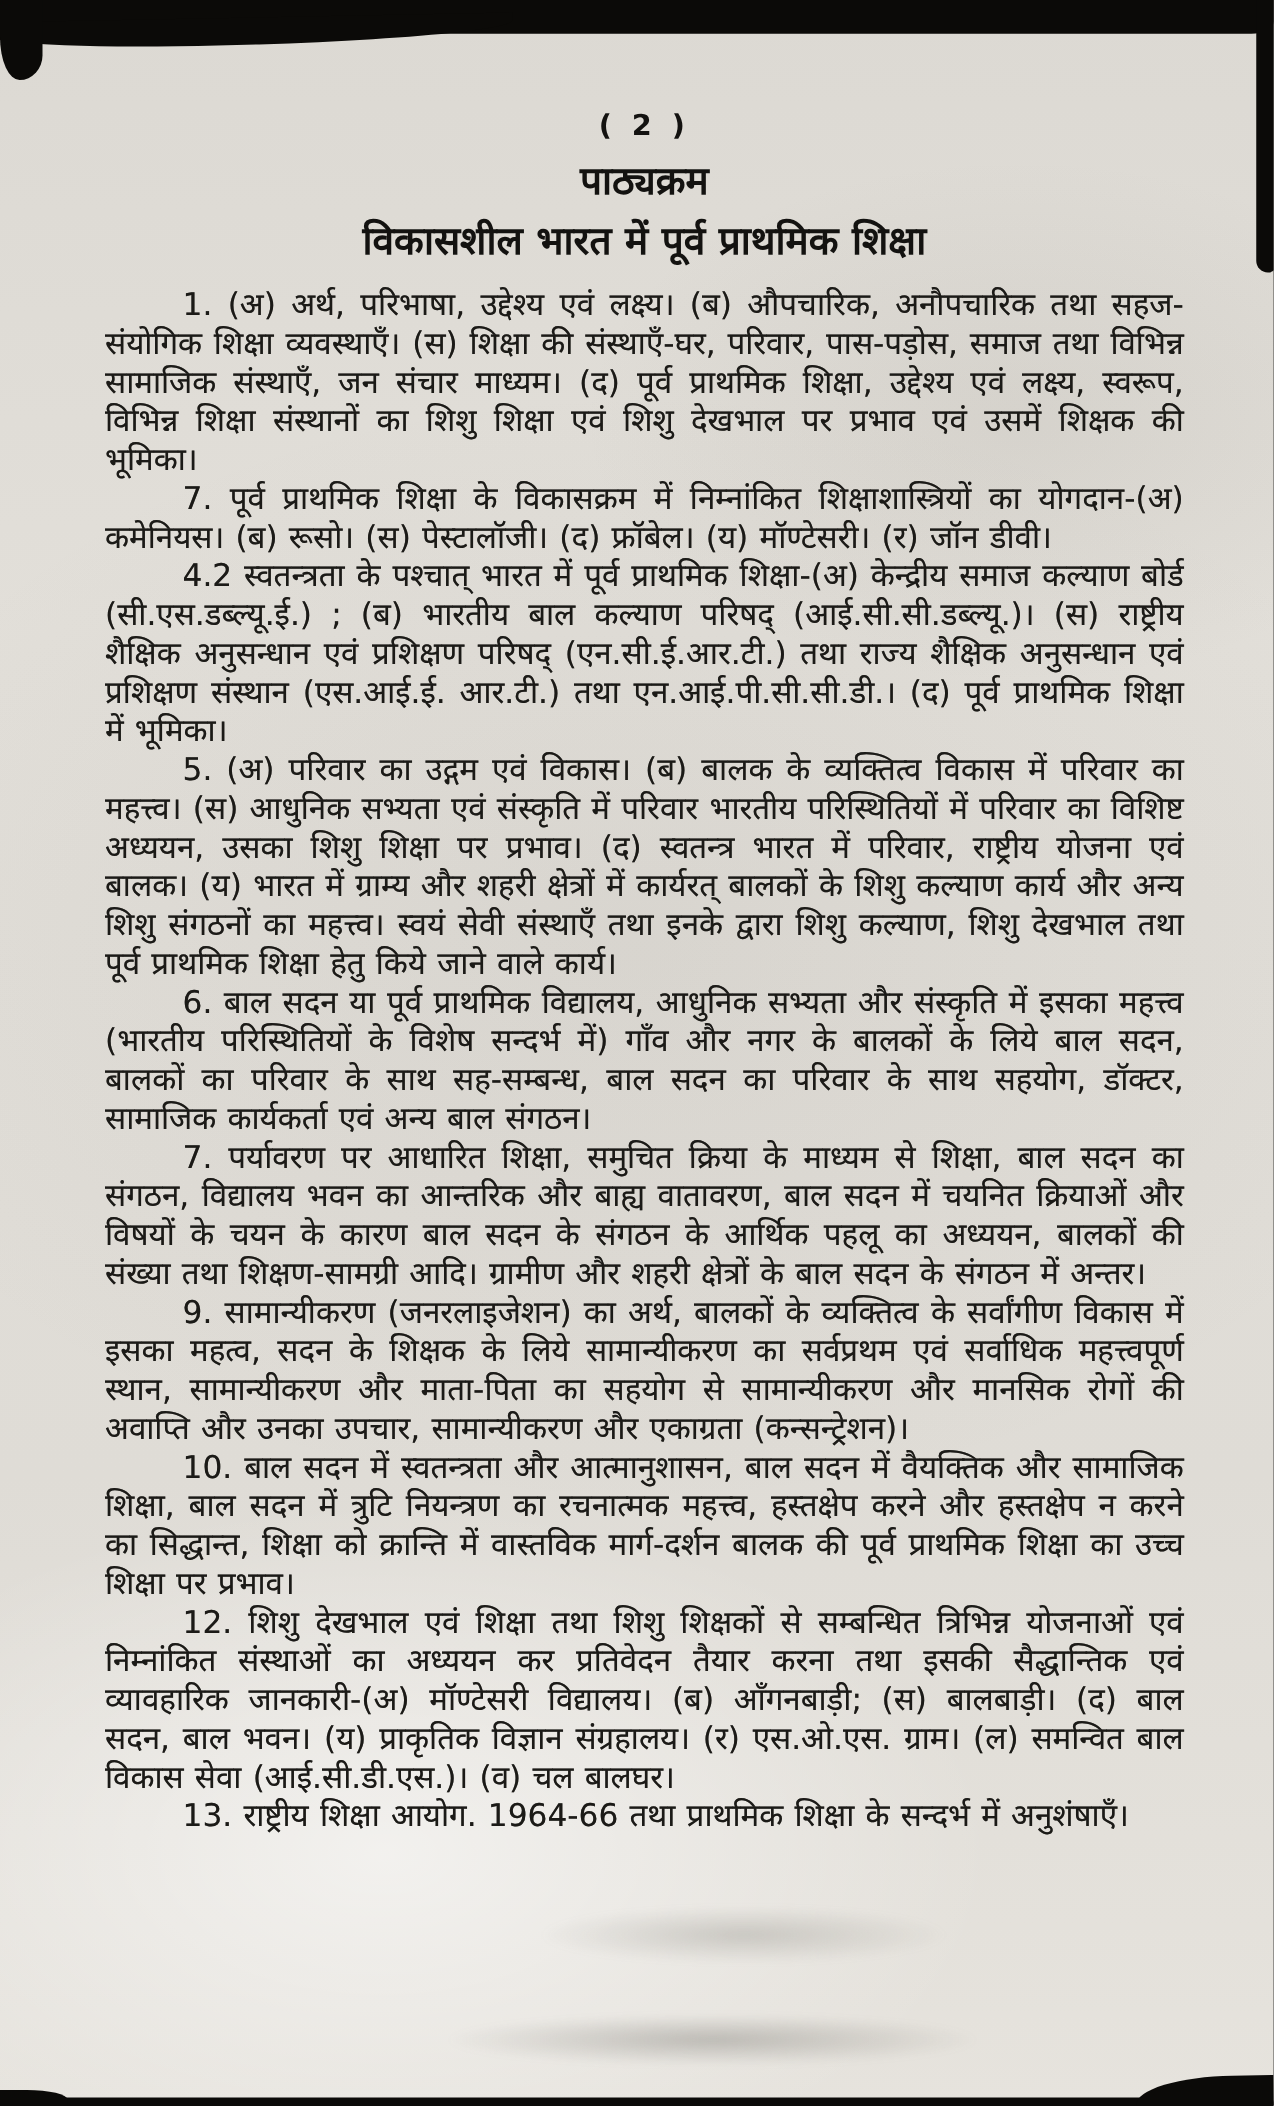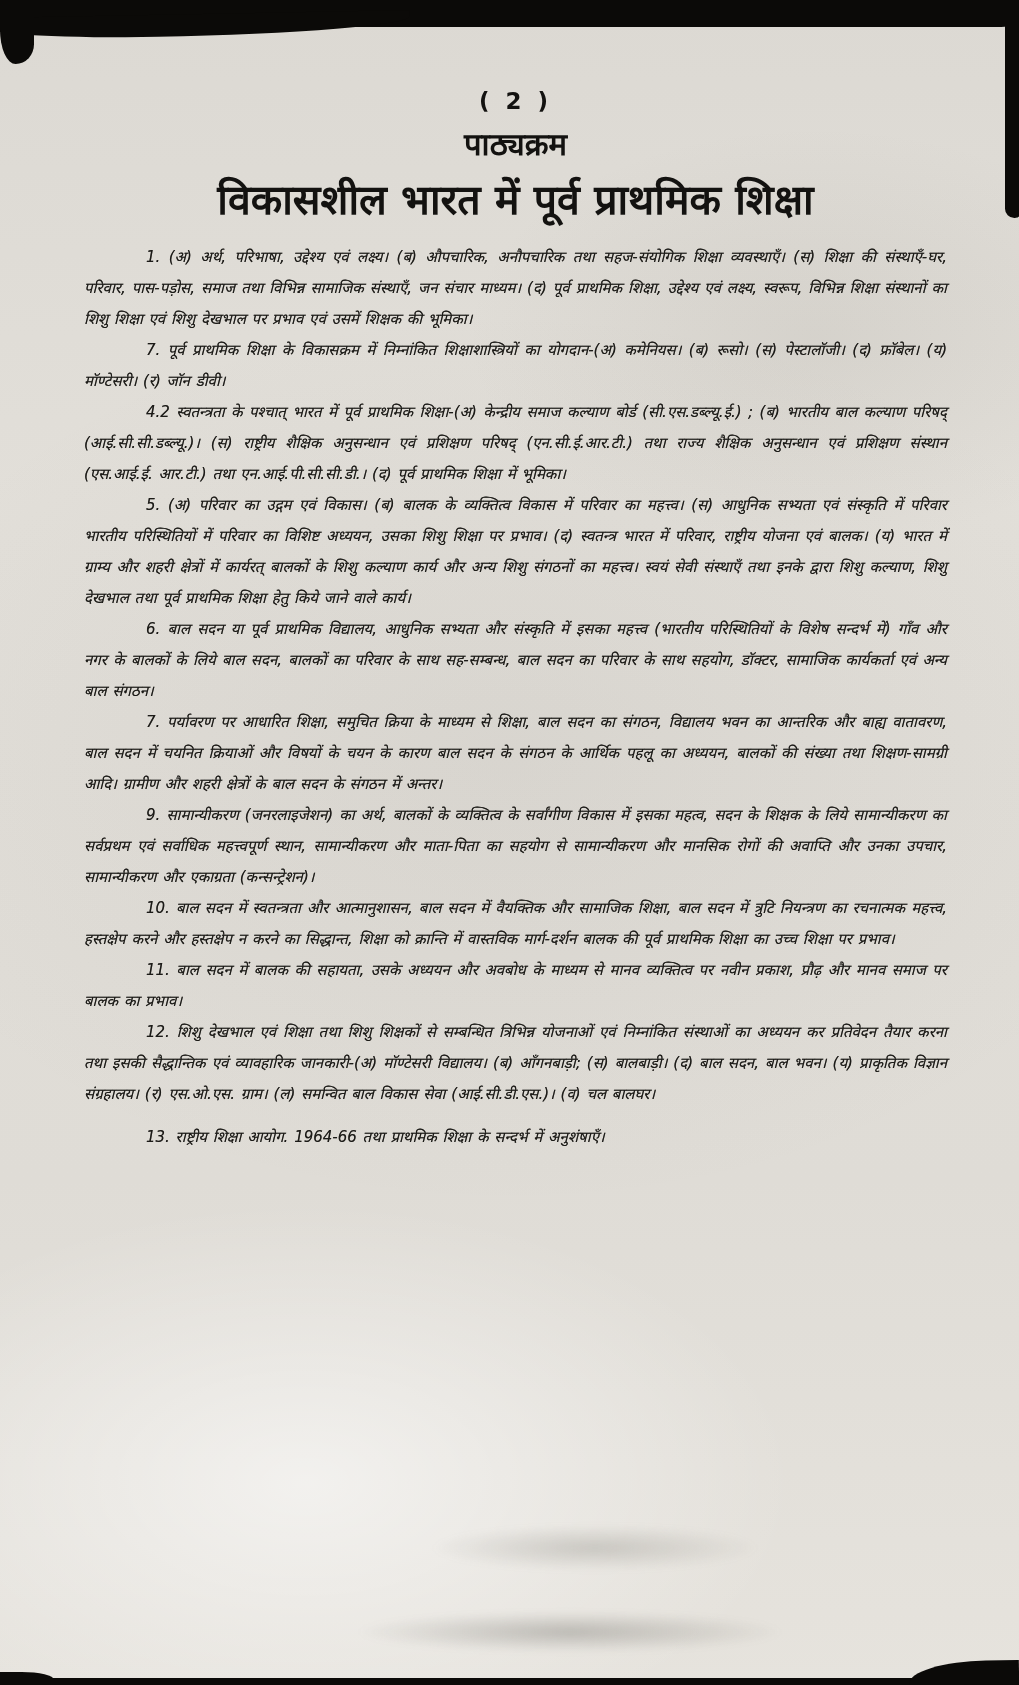--- a/index.html
+++ b/index.html
@@ -78,36 +78,35 @@
   }
   .heading {
     text-align: center;
     font-size: 31px;
     font-weight: bold;
     color: #131210;
     margin: 0 0 6px 0;
   }
   .doc-title {
     text-align: center;
-    font-size: 41px;
+    font-size: 31px;
     font-weight: bold;
     color: #131210;
     margin: 0 0 16px 0;
   }
   .paragraph-list { margin: 0; }
   .para {
     margin: 0;
-    font-size: 15px;
+    font-size: 25px;
     line-height: 31px;
     text-align: justify;
     text-indent: 62px;
     color: #1b1a17;
     text-shadow: 0 0 0.5px rgba(20,18,14,0.55);
     word-spacing: 1px;
-    font-style: italic;
   }
   
   .paragraph-list .para:nth-child(10) { }
   .paragraph-list .para:nth-child(11) { margin-top: 12px; }
 </style>
 </head>
 <body>
 
 <div class="scan-page">
 
@@ -127,19 +126,18 @@
     <div class="doc-title">विकासशील भारत में पूर्व प्राथमिक शिक्षा</div>
     <div class="paragraph-list">
         <p class="para">1. (अ) अर्थ, परिभाषा, उद्देश्य एवं लक्ष्य। (ब) औपचारिक, अनौपचारिक तथा सहज-संयोगिक शिक्षा व्यवस्थाएँ। (स) शिक्षा की संस्थाएँ-घर, परिवार, पास-पड़ोस, समाज तथा विभिन्न सामाजिक संस्थाएँ, जन संचार माध्यम। (द) पूर्व प्राथमिक शिक्षा, उद्देश्य एवं लक्ष्य, स्वरूप, विभिन्न शिक्षा संस्थानों का शिशु शिक्षा एवं शिशु देखभाल पर प्रभाव एवं उसमें शिक्षक की भूमिका।</p>
         <p class="para">7. पूर्व प्राथमिक शिक्षा के विकासक्रम में निम्नांकित शिक्षाशास्त्रियों का योगदान-(अ) कमेनियस। (ब) रूसो। (स) पेस्टालॉजी। (द) फ्रॉबेल। (य) मॉण्टेसरी। (र) जॉन डीवी।</p>
         <p class="para">4.2 स्वतन्त्रता के पश्चात् भारत में पूर्व प्राथमिक शिक्षा-(अ) केन्द्रीय समाज कल्याण बोर्ड (सी.एस.डब्ल्यू.ई.) ; (ब) भारतीय बाल कल्याण परिषद् (आई.सी.सी.डब्ल्यू.)। (स) राष्ट्रीय शैक्षिक अनुसन्धान एवं प्रशिक्षण परिषद् (एन.सी.ई.आर.टी.) तथा राज्य शैक्षिक अनुसन्धान एवं प्रशिक्षण संस्थान (एस.आई.ई. आर.टी.) तथा एन.आई.पी.सी.सी.डी.। (द) पूर्व प्राथमिक शिक्षा में भूमिका।</p>
         <p class="para">5. (अ) परिवार का उद्गम एवं विकास। (ब) बालक के व्यक्तित्व विकास में परिवार का महत्त्व। (स) आधुनिक सभ्यता एवं संस्कृति में परिवार भारतीय परिस्थितियों में परिवार का विशिष्ट अध्ययन, उसका शिशु शिक्षा पर प्रभाव। (द) स्वतन्त्र भारत में परिवार, राष्ट्रीय योजना एवं बालक। (य) भारत में ग्राम्य और शहरी क्षेत्रों में कार्यरत् बालकों के शिशु कल्याण कार्य और अन्य शिशु संगठनों का महत्त्व। स्वयं सेवी संस्थाएँ तथा इनके द्वारा शिशु कल्याण, शिशु देखभाल तथा पूर्व प्राथमिक शिक्षा हेतु किये जाने वाले कार्य।</p>
         <p class="para">6. बाल सदन या पूर्व प्राथमिक विद्यालय, आधुनिक सभ्यता और संस्कृति में इसका महत्त्व (भारतीय परिस्थितियों के विशेष सन्दर्भ में) गाँव और नगर के बालकों के लिये बाल सदन, बालकों का परिवार के साथ सह-सम्बन्ध, बाल सदन का परिवार के साथ सहयोग, डॉक्टर, सामाजिक कार्यकर्ता एवं अन्य बाल संगठन।</p>
         <p class="para">7. पर्यावरण पर आधारित शिक्षा, समुचित क्रिया के माध्यम से शिक्षा, बाल सदन का संगठन, विद्यालय भवन का आन्तरिक और बाह्य वातावरण, बाल सदन में चयनित क्रियाओं और विषयों के चयन के कारण बाल सदन के संगठन के आर्थिक पहलू का अध्ययन, बालकों की संख्या तथा शिक्षण-सामग्री आदि। ग्रामीण और शहरी क्षेत्रों के बाल सदन के संगठन में अन्तर।</p>
         <p class="para">9. सामान्यीकरण (जनरलाइजेशन) का अर्थ, बालकों के व्यक्तित्व के सर्वांगीण विकास में इसका महत्व, सदन के शिक्षक के लिये सामान्यीकरण का सर्वप्रथम एवं सर्वाधिक महत्त्वपूर्ण स्थान, सामान्यीकरण और माता-पिता का सहयोग से सामान्यीकरण और मानसिक रोगों की अवाप्ति और उनका उपचार, सामान्यीकरण और एकाग्रता (कन्सन्ट्रेशन)।</p>
         <p class="para">10. बाल सदन में स्वतन्त्रता और आत्मानुशासन, बाल सदन में वैयक्तिक और सामाजिक शिक्षा, बाल सदन में त्रुटि नियन्त्रण का रचनात्मक महत्त्व, हस्तक्षेप करने और हस्तक्षेप न करने का सिद्धान्त, शिक्षा को क्रान्ति में वास्तविक मार्ग-दर्शन बालक की पूर्व प्राथमिक शिक्षा का उच्च शिक्षा पर प्रभाव।</p>
-        <p class="para">11. बाल सदन में बालक की सहायता, उसके अध्ययन और अवबोध के माध्यम से मानव व्यक्तित्व पर नवीन प्रकाश, प्रौढ़ और मानव समाज पर बालक का प्रभाव।</p>
         <p class="para">12. शिशु देखभाल एवं शिक्षा तथा शिशु शिक्षकों से सम्बन्धित त्रिभिन्न योजनाओं एवं निम्नांकित संस्थाओं का अध्ययन कर प्रतिवेदन तैयार करना तथा इसकी सैद्धान्तिक एवं व्यावहारिक जानकारी-(अ) मॉण्टेसरी विद्यालय। (ब) आँगनबाड़ी; (स) बालबाड़ी। (द) बाल सदन, बाल भवन। (य) प्राकृतिक विज्ञान संग्रहालय। (र) एस.ओ.एस. ग्राम। (ल) समन्वित बाल विकास सेवा (आई.सी.डी.एस.)। (व) चल बालघर।</p>
         <p class="para">13. राष्ट्रीय शिक्षा आयोग. 1964-66 तथा प्राथमिक शिक्षा के सन्दर्भ में अनुशंषाएँ।</p>
       </div>
   </div>
 
 </div>
 
 </body></html>

